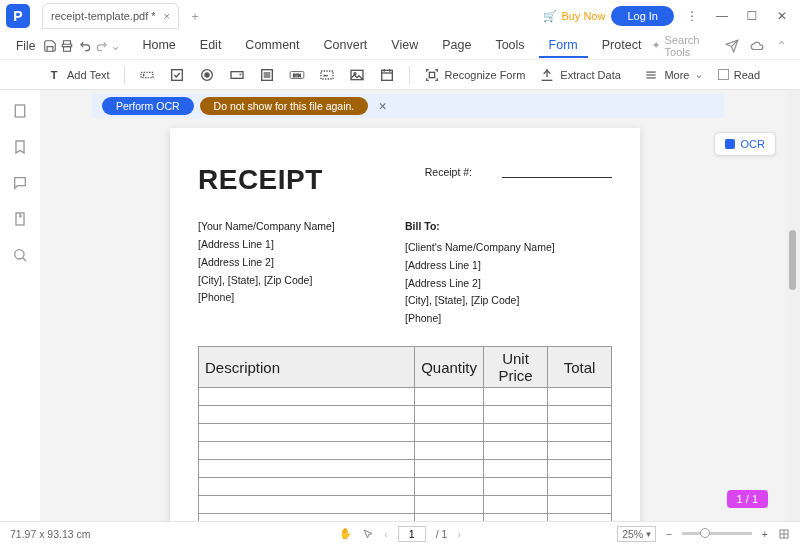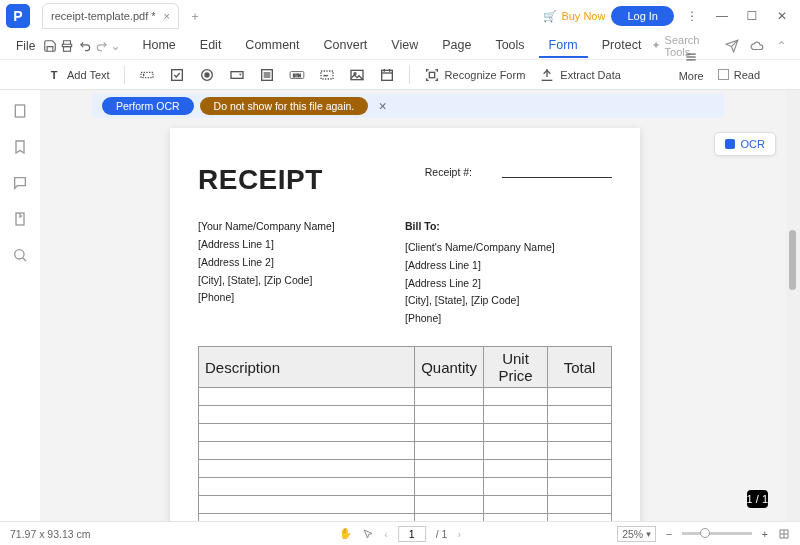--- a/index.html
+++ b/index.html
@@ -24,21 +24,21 @@
 .menu-item { font-size: 12.5px; color: #444; padding: 4px 10px; cursor: pointer; }
 .menu-item.active { color: #2563eb; border-bottom: 2px solid #2563eb; }
 .menubar-right { margin-left: auto; display: flex; align-items: center; gap: 8px; }
 .search-tools { color: #aaa; font-size: 11px; display: flex; align-items: center; gap: 4px; }
 
 
 .toolbar { height: 30px; background: #fff; display: flex; align-items: center; padding: 0 40px 0 46px; border-bottom: 1px solid #e5e5e5; gap: 14px; }
 .tb-btn { display: flex; align-items: center; gap: 5px; font-size: 11px; color: #444; cursor: pointer; }
 .tb-icon { width: 16px; height: 16px; display: inline-flex; align-items: center; justify-content: center; }
 .tb-sep { width: 1px; height: 18px; background: #e0e0e0; }
-.tb-more { margin-left: auto; flex-direction: column; }
+.tb-more { margin-left: auto; }
 
 
 .ocr-banner { margin: 4px 42px 2px 46px; height: 24px; background: #e8f0fd; border-radius: 3px; display: flex; align-items: center; padding: 0 6px 0 10px; font-size: 10.5px; color: #1e40af; gap: 6px; }
 .ocr-banner .msg { flex: 1; }
 .pill-btn { border-radius: 12px; padding: 3px 14px; font-size: 10.5px; border: none; cursor: pointer; color: #fff; }
 .pill-primary { background: #2563eb; }
 .pill-secondary { background: #a16207; }
 .banner-close { color: #6b7280; padding: 0 4px; cursor: pointer; }
 
 
@@ -47,21 +47,21 @@
 .rail-icon { width: 18px; height: 18px; color: #888; display: flex; align-items: center; justify-content: center; }
 .doc-area { flex: 1; background: #f3f3f3; position: relative; overflow: hidden; }
 .right-scroll { width: 14px; background: #f0f0f0; position: relative; }
 .scroll-thumb { position: absolute; top: 140px; left: 3px; width: 7px; height: 60px; background: #b8b8b8; border-radius: 4px; }
 
 
 .ocr-chip { position: absolute; top: 10px; right: 10px; background: #fff; border: 1px solid #ddd; border-radius: 5px; padding: 5px 10px; display: flex; align-items: center; gap: 6px; font-size: 11px; color: #2563eb; box-shadow: 0 1px 3px rgba(0,0,0,.08); }
 .ocr-chip .dot { width: 10px; height: 10px; background: #2563eb; border-radius: 2px; }
 
 
-.page-counter { position: absolute; bottom: 14px; right: 18px; background: #000000; color: #fff; border-radius: 4px; padding: 3px 0; font-size: 11px; }
+.page-counter { position: absolute; bottom: 14px; right: 18px; background: #d946ef; color: #fff; border-radius: 4px; padding: 3px 10px; font-size: 11px; }
 
 
 .page { position: absolute; top: 38px; left: 130px; width: 470px; background: #fff; box-shadow: 0 2px 8px rgba(0,0,0,.12); padding: 36px 28px 18px; font-size: 11px; color: #222; }
 .doc-row1 { display: flex; }
 .receipt-title { font-size: 28px; font-weight: 800; letter-spacing: 0.5px; font-family: Arial; flex: 1; }
 .pay-block { font-size: 10.5px; padding-top: 2px; }
 .pay-block .line { display: flex; gap: 6px; margin-bottom: 4px; }
 .pay-block .uline { border-bottom: 1px solid #333; width: 110px; height: 12px; }
 .cols { display: flex; margin-top: 22px; }
 .col { flex: 1; font-size: 10.5px; line-height: 1.7; }

